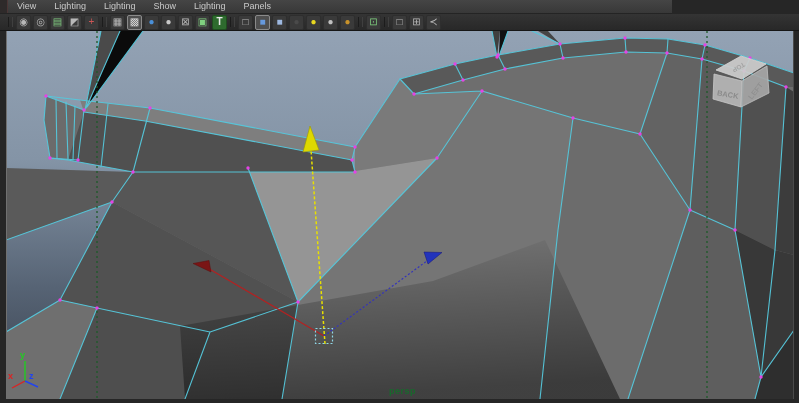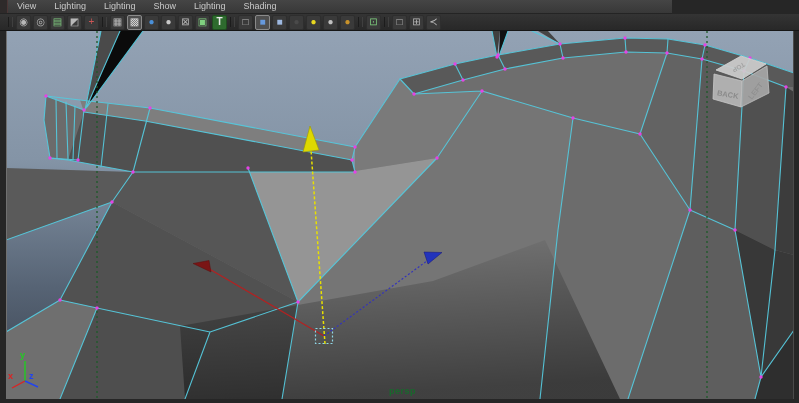--- a/index.html
+++ b/index.html
@@ -42,21 +42,21 @@
 
 <div class="menubar">
   <div class="edge-dot"></div>
   <div style="display:flex">
 
   <span class="menu-item">View</span>
         <span class="menu-item">Lighting</span>
         <span class="menu-item">Lighting</span>
         <span class="menu-item">Show</span>
         <span class="menu-item">Lighting</span>
-        <span class="menu-item">Shading</span>
+        <span class="menu-item">Panels</span>
       </div>
 </div>
 
 <div class="toolbar">
 
 <span class="ticon t-sep"></span>
       <span class="ticon" style="color: rgb(184, 184, 184);">◉</span>
       <span class="ticon" style="color: rgb(184, 184, 184);">◎</span>
       <span class="ticon" style="color: rgb(126, 200, 126);">▤</span>
       <span class="ticon" style="color: rgb(184, 184, 184);">◩</span>

